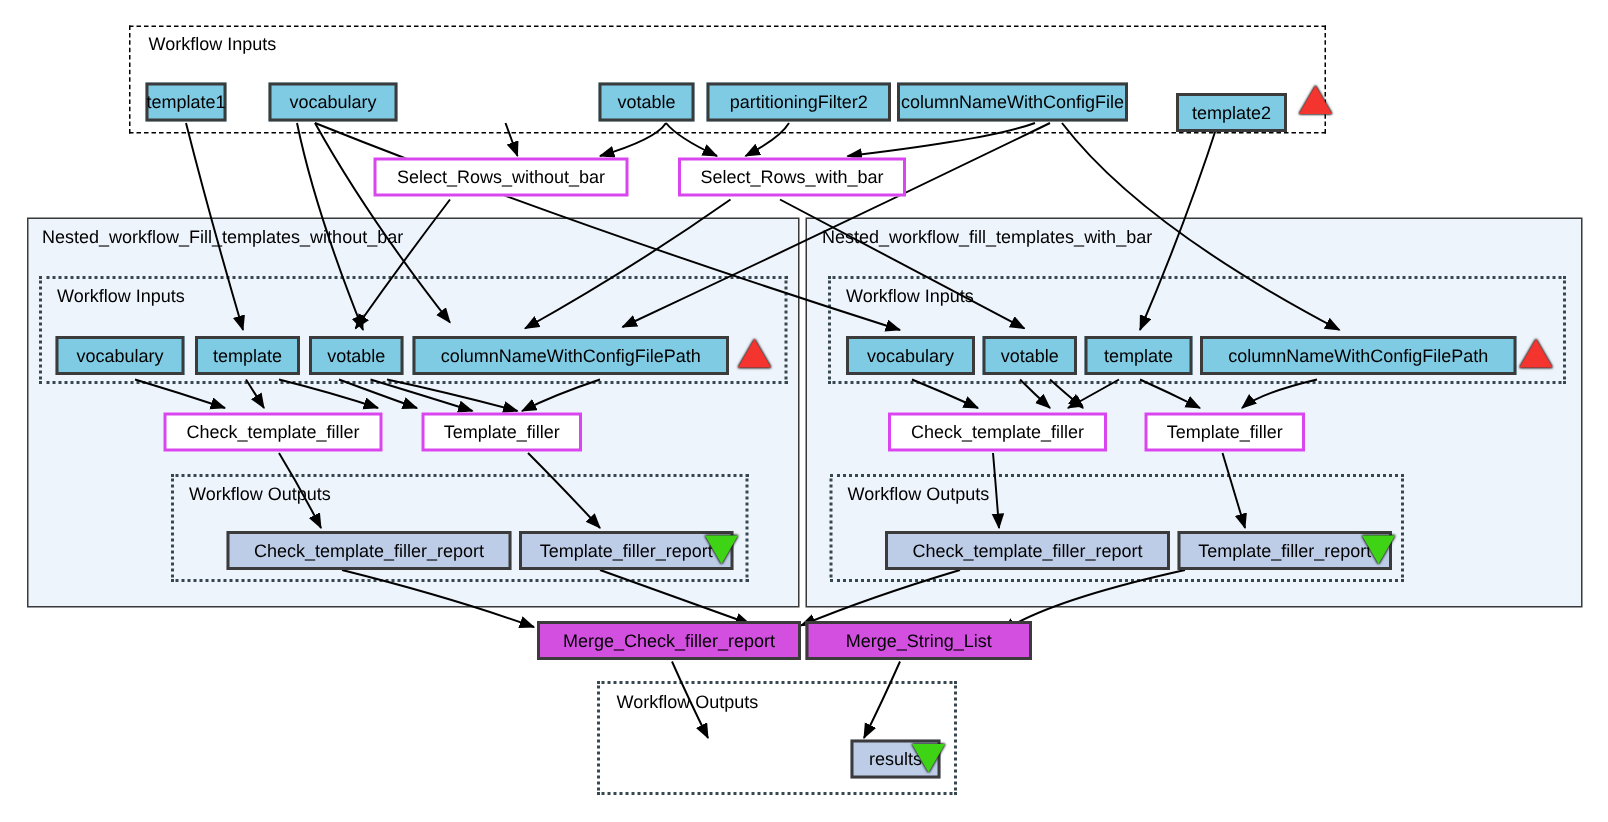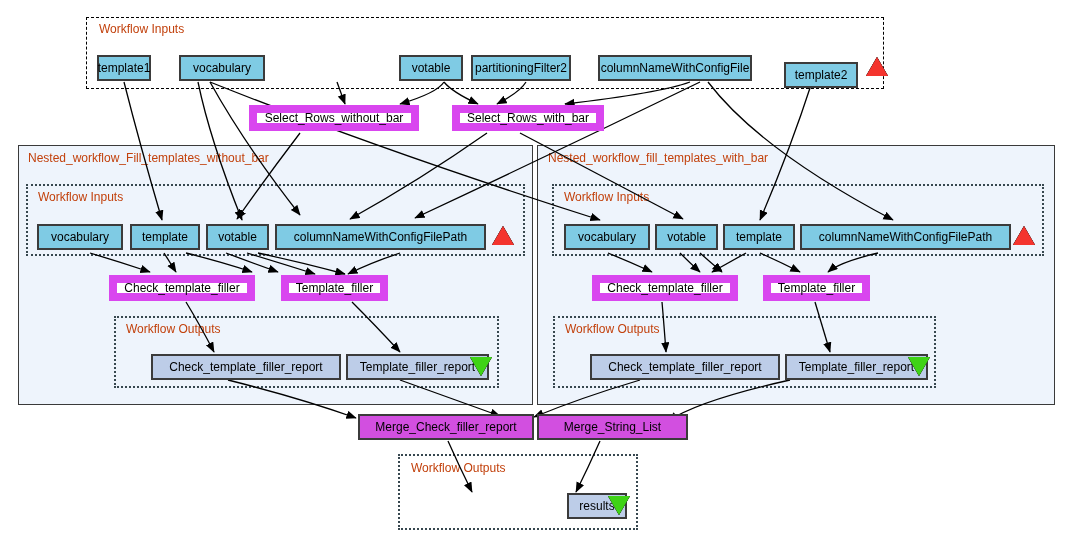--- a/index.html
+++ b/index.html
@@ -41,21 +41,21 @@
   .group-solid{
     position:absolute;
     border:1px solid #3a3a3a;
     background:#eef4fc;
     box-sizing:border-box;
     z-index:2;
   }
   .group-label{
     position:absolute;
     font-size:12px;
-    color:#c2410c;
+    color:#000000;
     white-space:nowrap;
     line-height:14px;
     z-index:4;
   }
 
   
   .node{
     position:absolute;
     box-sizing:border-box;
     display:flex;
@@ -73,21 +73,21 @@
     background:#7fcbe4;
     border:2px solid #3b3b3b;
   }
   .node.output{
     background:#bdcde8;
     border:2px solid #3b3b3b;
     margin-left:24px;
   }
   .node.proc{
     background:#ffffff;
-    border:8px solid #d946ef;
+    border:2px solid #d946ef;
   }
   .node.merge{
     background:#d24fe0;
     border:2px solid #3b3b3b;
   }
 
   
   .tri{
     position:absolute;
     width:0;height:0;
@@ -170,21 +170,21 @@
       <path d="M600,441 Q588,468 576,492"></path>
     </g>
   </svg>
 
   <div class="group-dashed" style="left:86px;top:17px;width:798px;height:72px;"></div>
   <div class="group-label" style="left:99px;top:22px;">Workflow Inputs</div>
 
   <div class="node input" style="left:97px;top:55px;width:54px;height:26px;">template1</div>
   <div class="node input" style="left:179px;top:55px;width:86px;height:26px;">vocabulary</div>
   <div class="node input" style="left:399px;top:55px;width:64px;height:26px;">votable</div>
-  <div class="node input" style="left:471px;top:55px;width:100px;height:26px;">partitioningFilter2</div>
+  <div class="node input" style="left:471px;top:55px;width:123px;height:26px;">partitioningFilter2</div>
   <div class="node input" style="left:598px;top:55px;width:154px;height:26px;">columnNameWithConfigFile</div>
   <div class="node input" style="left:784px;top:62px;width:74px;height:26px;">template2</div>
   <div class="tri tri-up" style="left:866px;top:57px;"></div>
 
   <div class="node proc" style="left:249px;top:105px;width:170px;height:26px;">Select_Rows_without_bar</div>
   <div class="node proc" style="left:452px;top:105px;width:152px;height:26px;">Select_Rows_with_bar</div>
 
   <div class="group-solid" style="left:18px;top:145px;width:515px;height:260px;"></div>
   <div class="group-label" style="left:28px;top:151px;">Nested_workflow_Fill_templates_without_bar</div>
 

